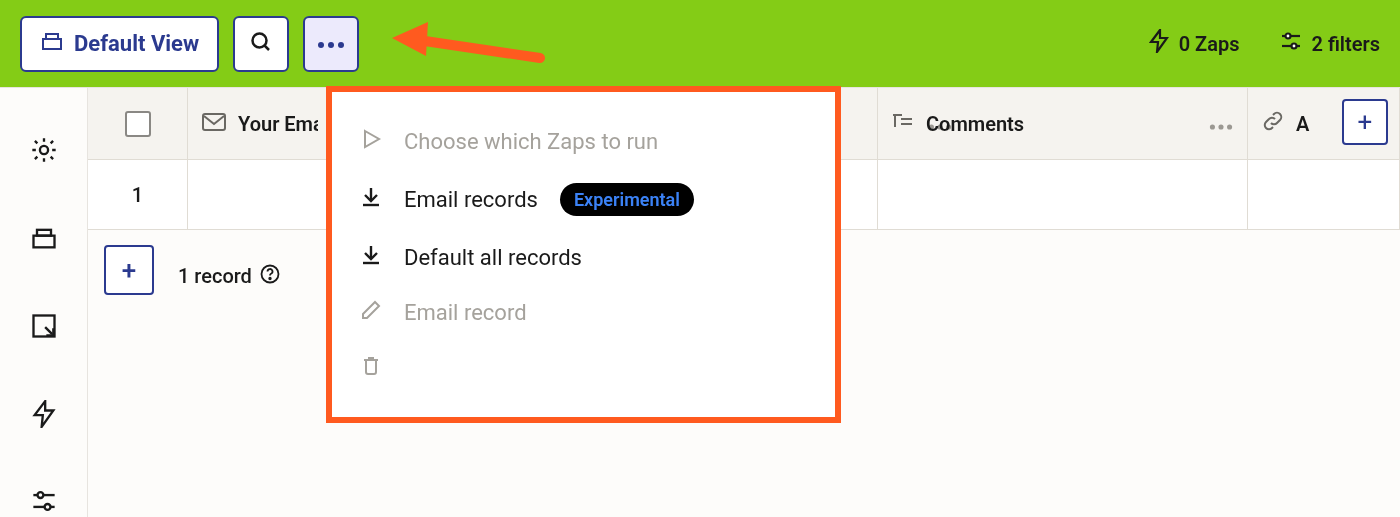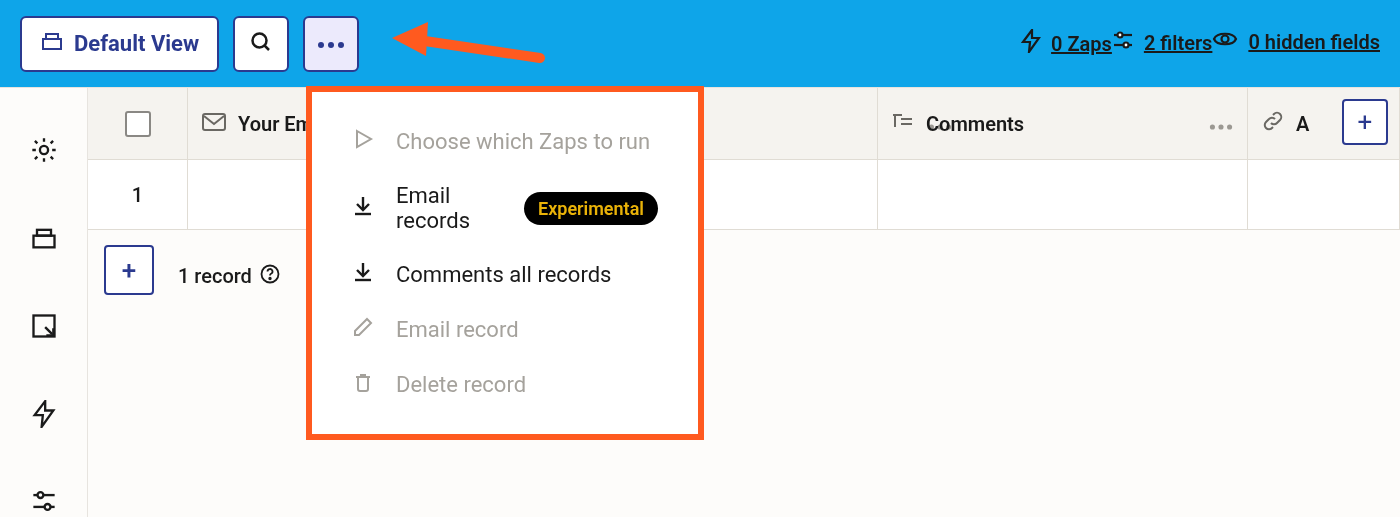--- a/index.html
+++ b/index.html
@@ -13,41 +13,41 @@
     overflow: hidden;
     position: relative;
   }
   
   .toolbar {
     height: 88px;
     display: flex;
     align-items: center;
     padding: 0 20px;
     border-bottom: 1px solid #e7e4df;
-    background: #0ea5e9;
+    background: #84cc16;
   }
   .view-btn {
     display:flex; align-items:center; gap:10px;
     height:56px; padding:0 18px;
     border:2px solid #2b3a8f; border-radius:6px;
     color:#2b3a8f; font-size:22px; font-weight:700;
     cursor:pointer; background:#fff;
   }
   .icon-btn {
     width:56px; height:56px; margin-left:14px;
     display:flex; align-items:center; justify-content:center;
     border:2px solid #2b3a8f; border-radius:6px;
     cursor:pointer; background:#fff;
   }
   .icon-btn.active {
     background:#eceafc;
   }
   .toolbar-right {
-    margin-left:auto; display:flex; align-items:flex-start;
-    font-size:20px; font-weight:600;text-decoration:underline;
+    margin-left:auto; display:flex; gap:40px; align-items:center;
+    font-size:20px; font-weight:600;
   }
   .tbr-item { display:flex; align-items:center; gap:10px; cursor:pointer; }
 
   
   .sidebar {
     position:absolute; top:88px; left:0; bottom:0; width:88px;
     display:flex; flex-direction:column; align-items:center;
     padding-top:48px; gap:56px;
     border-right:1px solid #e7e4df;
     background:#fdfcfa;
@@ -96,31 +96,31 @@
   .rec-count { display:flex; align-items:center; gap:8px;margin-top:12px; }
 
   
   .chk {
     width:26px; height:26px; border:2px solid #8a8884; border-radius:3px;
     background:#fff; cursor:pointer;
   }
 
   
   .dropdown {
-    position:absolute; top:86px; left:306px; width:398px;
-    background:#fff; border:6px solid #ff5a1f; padding:22px 12px;
+    position:absolute; top:86px; left:326px; width:515px;
+    background:#fff; border:6px solid #ff5a1f; padding:22px 0;
     z-index:10;
   }
   .dd-item {
     display:flex; align-items:center; gap:22px;
     padding:14px 28px; font-size:22px; cursor:pointer;
   }
   .dd-item.disabled { color:#a5a29c; cursor:default; }
   .dd-badge {
-    background:#000; color:#eab308; border-radius:999px;
+    background:#000; color:#3b82f6; border-radius:999px;
     padding:6px 14px; font-size:18px; font-weight:600;
   }
 
   
   .arrow {
     position:absolute; top:18px; left:390px; z-index:20; pointer-events:none;
   }
 </style>
 </head>
 <body>
@@ -167,29 +167,20 @@
     <div class="tbr-item">
       <span>
         <svg width="22" height="22" viewBox="0 0 22 22" fill="none" stroke="#1a1a1a" stroke-width="2.2">
             <line x1="2" y1="6" x2="20" y2="6"></line>
             <circle cx="8" cy="6" r="2.5" fill="#fdfcfa"></circle>
             <line x1="2" y1="16" x2="20" y2="16"></line>
             <circle cx="14" cy="16" r="2.5" fill="#fdfcfa"></circle>
           </svg>
       </span>
       <span>2 filters</span>
-    </div>
-    <div class="tbr-item">
-      <span>
-        <svg width="26" height="20" viewBox="0 0 26 20" fill="none" stroke="#1a1a1a" stroke-width="2.2">
-            <path d="M2 10 C5 3 21 3 24 10 C21 17 5 17 2 10 Z"></path>
-            <circle cx="13" cy="10" r="3.5"></circle>
-          </svg>
-      </span>
-      <span>0 hidden fields</span>
     </div>
   </div>
 </div>
 
 <div class="sidebar">
   <div class="side-item">
     <span>
       <svg width="28" height="28" viewBox="0 0 24 24" fill="none" stroke="#1a1a1a" stroke-width="2">
           <circle cx="12" cy="12" r="3.5"></circle>
           <path d="M12 2v3M12 19v3M4.2 4.2l2.1 2.1M17.7 17.7l2.1 2.1M2 12h3M19 12h3M4.2 19.8l2.1-2.1M17.7 6.3l2.1-2.1"></path>
@@ -332,39 +323,38 @@
     <span class="dd-badge">Experimental</span>
   </div>
   <div class="dd-item">
     <span>
       <svg width="22" height="22" viewBox="0 0 22 22" fill="none" stroke="#1a1a1a" stroke-width="2.4">
           <line x1="11" y1="2" x2="11" y2="14"></line>
           <polyline points="5,9 11,15 17,9"></polyline>
           <line x1="3" y1="19" x2="19" y2="19"></line>
         </svg>
     </span>
-    <span>Comments all records</span>
+    <span>Default all records</span>
   </div>
   <div class="dd-item disabled">
     <span>
       <svg width="22" height="22" viewBox="0 0 22 22" fill="none" stroke="#a5a29c" stroke-width="2">
           <path d="M15 3l4 4L7 19H3v-4z"></path>
         </svg>
     </span>
     <span>Email record</span>
   </div>
   <div class="dd-item disabled">
     <span>
       <svg width="22" height="22" viewBox="0 0 22 22" fill="none" stroke="#a5a29c" stroke-width="2">
           <polyline points="4,6 18,6"></polyline>
           <path d="M6 6v12a2 2 0 0 0 2 2h6a2 2 0 0 0 2-2V6"></path>
           <path d="M9 6V4h4v2"></path>
         </svg>
     </span>
-    <span>Delete record</span>
   </div>
 </div>
 
 <div class="arrow">
   <svg width="160" height="54" viewBox="0 0 160 54">
     <line x1="150" y1="40" x2="28" y2="22" stroke="#ff5a1f" stroke-width="10" stroke-linecap="round"></line>
     <polygon points="2,20 38,4 36,38" fill="#ff5a1f"></polygon>
   </svg>
 </div>
 

